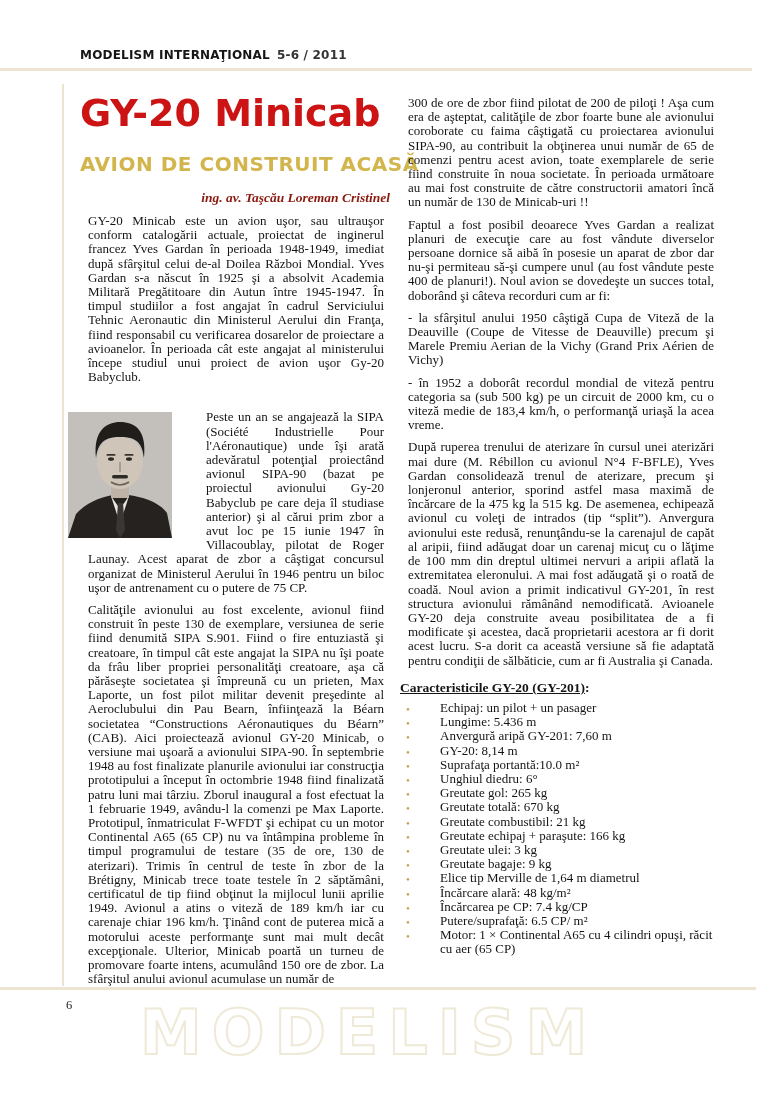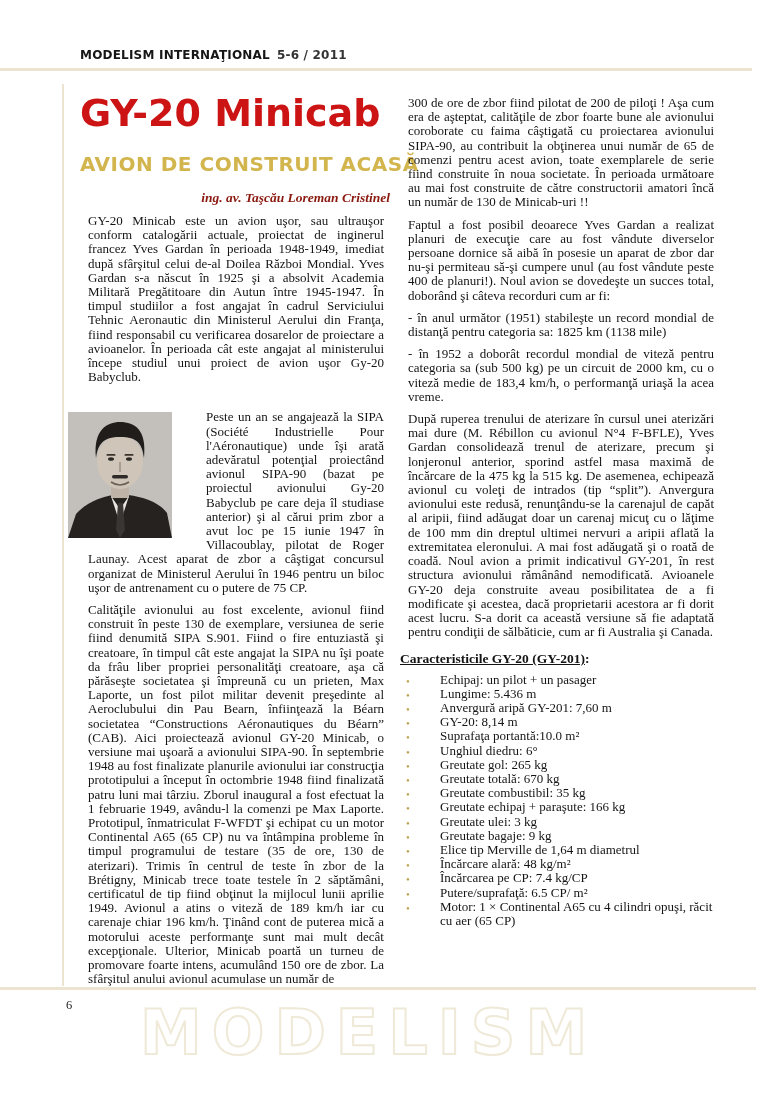--- a/index.html
+++ b/index.html
@@ -181,21 +181,21 @@
         </svg>
         <p>Peste un an se angajează la SIPA (Société Industrielle Pour l'Aéronautique) unde îşi arată adevăratul potenţial proiectând avionul SIPA-90 (bazat pe proiectul avionului Gy-20 Babyclub pe care deja îl studiase anterior) şi al cărui prim zbor a avut loc pe 15 iunie 1947 în Villacoublay, pilotat de Roger Launay. Acest aparat de zbor a câştigat concursul organizat de Ministerul Aerului în 1946 pentru un biloc uşor de antrenament cu o putere de 75 CP.</p>
         <p>Calităţile avionului au fost excelente, avionul fiind construit în peste 130 de exemplare, versiunea de serie fiind denumită SIPA S.901. Fiind o fire entuziastă şi creatoare, în timpul cât este angajat la SIPA nu îşi poate da frâu liber propriei personalităţi creatoare, aşa că părăseşte societatea şi împreună cu un prieten, Max Laporte, un fost pilot militar devenit preşedinte al Aeroclubului din Pau Bearn, înfiinţează la Béarn societatea “Constructions Aéronautiques du Béarn” (CAB). Aici proiectează avionul GY-20 Minicab, o versiune mai uşoară a avionului SIPA-90. În septembrie 1948 au fost finalizate planurile avionului iar construcţia prototipului a început în octombrie 1948 fiind finalizată patru luni mai târziu. Zborul inaugural a fost efectuat la 1 februarie 1949, avându-l la comenzi pe Max Laporte. Prototipul, înmatriculat F-WFDT şi echipat cu un motor Continental A65 (65 CP) nu va întâmpina probleme în timpul programului de testare (35 de ore, 130 de aterizari). Trimis în centrul de teste în zbor de la Brétigny, Minicab trece toate testele în 2 săptămâni, certificatul de tip fiind obţinut la mijlocul lunii aprilie 1949. Avionul a atins o viteză de 189 km/h iar cu carenaje chiar 196 km/h. Ţinând cont de puterea mică a motorului aceste performanţe sunt mai mult decât excepţionale. Ulterior, Minicab poartă un turneu de promovare foarte intens, acumulând 150 ore de zbor. La sfârşitul anului avionul acumulase un număr de</p>
       </div>
     </div>
   </div>
 
   <div class="col-right body-text">
     <p>300 de ore de zbor fiind pilotat de 200 de piloţi ! Aşa cum era de aşteptat, calităţile de zbor foarte bune ale avionului coroborate cu faima câştigată cu proiectarea avionului SIPA-90, au contribuit la obţinerea unui număr de 65 de comenzi pentru acest avion, toate exemplarele de serie fiind construite în noua societate. În perioada următoare au mai fost construite de către constructorii amatori încă un număr de 130 de Minicab-uri !!</p>
     <p>Faptul a fost posibil deoarece Yves Gardan a realizat planuri de execuţie care au fost vândute diverselor persoane dornice să aibă în posesie un aparat de zbor dar nu-şi permiteau să-şi cumpere unul (au fost vândute peste 400 de planuri!). Noul avion se dovedeşte un succes total, doborând şi câteva recorduri cum ar fi:</p>
-    <p>- în anul următor (1951) stabileşte un record mondial de distanţă pentru categoria sa: 1825 km (1138 mile)</p>
+    <p>- la sfârşitul anului 1950 câştigă Cupa de Viteză de la Deauville (Coupe de Vitesse de Deauville) precum şi Marele Premiu Aerian de la Vichy (Grand Prix Aérien de Vichy)</p>
     <p>- în 1952 a doborât recordul mondial de viteză pentru categoria sa (sub 500 kg) pe un circuit de 2000 km, cu o viteză medie de 183,4 km/h, o performanţă uriaşă la acea vreme.</p>
     <p>După ruperea trenului de aterizare în cursul unei aterizări mai dure (M. Rébillon cu avionul N°4 F-BFLE), Yves Gardan consolidează trenul de aterizare, precum şi lonjeronul anterior, sporind astfel masa maximă de încărcare de la 475 kg la 515 kg. De asemenea, echipează avionul cu voleţi de intrados (tip “split”). Anvergura avionului este redusă, renunţându-se la carenajul de capăt al aripii, fiind adăugat doar un carenaj micuţ cu o lăţime de 100 mm din dreptul ultimei nervuri a aripii aflată la extremitatea eleronului. A mai fost adăugată şi o roată de coadă. Noul avion a primit indicativul GY-201, în rest structura avionului rămânând nemodificată. Avioanele GY-20 deja construite aveau posibilitatea de a fi modificate şi acestea, dacă proprietarii acestora ar fi dorit acest lucru. S-a dorit ca această versiune să fie adaptată pentru condiţii de sălbăticie, cum ar fi Australia şi Canada.</p>
 
     <div class="char-heading">
       <span class="u">Caracteristicile GY-20 (GY-201)</span><span>:</span>
     </div>
 
     <ul class="char-list">
 
         <li>
@@ -233,21 +233,21 @@
           <span>Greutate gol: 265 kg</span>
         </li>
 
         <li>
           <span class="bullet">•</span>
           <span>Greutate totală: 670 kg</span>
         </li>
 
         <li>
           <span class="bullet">•</span>
-          <span>Greutate combustibil: 35 kg</span>
+          <span>Greutate combustibil: 21 kg</span>
         </li>
 
         <li>
           <span class="bullet">•</span>
           <span>Greutate echipaj + paraşute: 166 kg</span>
         </li>
 
         <li>
           <span class="bullet">•</span>
           <span>Greutate ulei: 3 kg</span>

